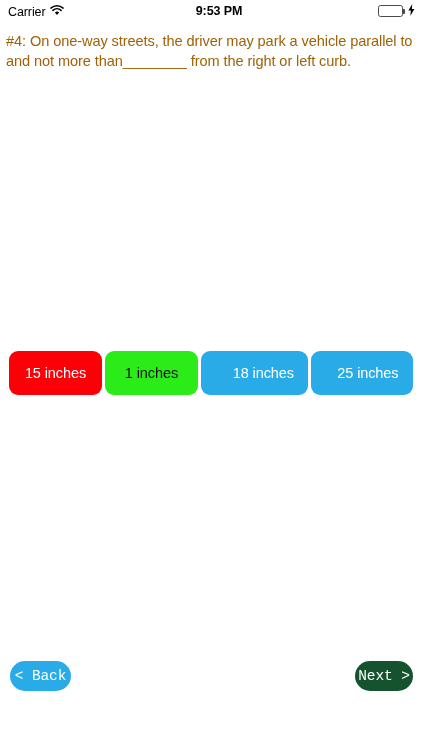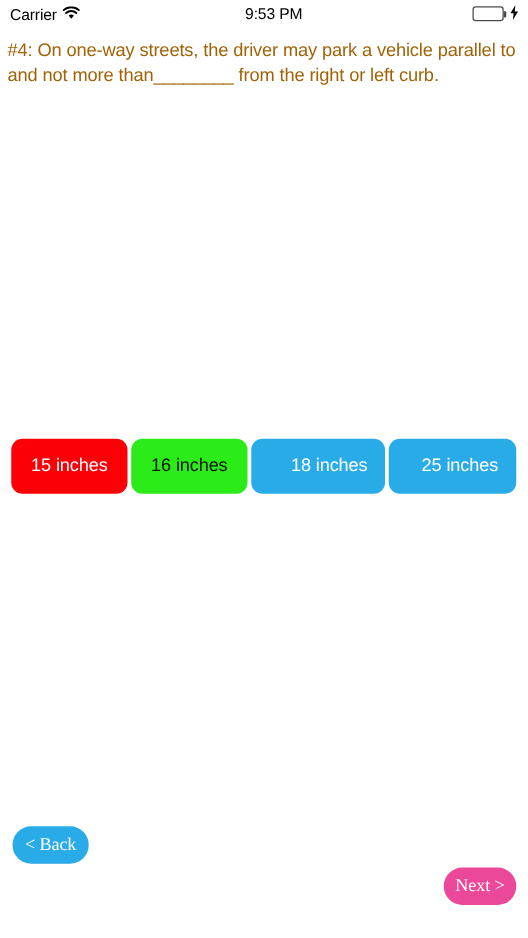--- a/index.html
+++ b/index.html
@@ -33,21 +33,21 @@
     display: flex;
     align-items: flex-end;
     gap: 4px;
     flex: 0 0 auto;
   }
   .status-center {
     position: absolute;
     left: 16px; right: 0;
     text-align: center;
     font-size: 12.5px;
-    font-weight: 400;
+    font-weight: 700;
     letter-spacing: -0.1px;
     pointer-events: none;
   }
   .status-right {
     margin-left: auto;
     display: flex;
     align-items: center;
     gap: 2px;
     flex: 0 0 auto;
     z-index: 2;
@@ -120,21 +120,21 @@
   .answer-btn.state-normal { background: #29abe8; color: #ffffff; }
 
   
   .nav-back, .nav-next {
     position: absolute;
     height: 30px;
     background: #29abe8;
     color: #ffffff;
     border: none;
     border-radius: 15px;
-    font-family: Liberation Serif, serif;
+    font-family: Liberation Mono, monospace;
     font-size: 14.5px;
     letter-spacing: -0.1px;
     display: flex;
     align-items: center;
     justify-content: center;
     cursor: pointer;
     -webkit-appearance: none;
   }
   .nav-back { left: 10px;  top: 661px; width: 61px; }
   .nav-next { left: 355px; top: 661px; width: 58px; }
@@ -165,19 +165,19 @@
         <path d="M4.3 0 L0.4 6.6 H2.9 L2.3 12 L6.4 5.1 H3.8 Z" fill="#000"></path>
       </svg>
     </span>
   </div>
 </div>
 
 <div class="question">#4: On one-way streets, the driver may park a vehicle parallel to and not more than________ from the right or left curb.</div>
 
 <div class="answers">
   <button class="answer-btn state-wrong" style="background: rgb(251, 0, 7); color: rgb(255, 255, 255);">15 inches</button>
-  <button class="answer-btn state-right" style="background: rgb(43, 236, 24); color: rgb(17, 17, 17);">16 inches</button>
+  <button class="answer-btn state-right" style="background: rgb(43, 236, 24); color: rgb(17, 17, 17);">1 inches</button>
   <button class="answer-btn state-normal" style="background: rgb(41, 171, 232); color: rgb(255, 255, 255); padding-left: 18px;">18 inches</button>
   <button class="answer-btn state-normal" style="background: rgb(41, 171, 232); color: rgb(255, 255, 255); padding-left: 12px;">25 inches</button>
 </div>
 
 <button class="nav-back" style="background: rgb(41, 171, 232);">&lt; Back</button>
-<button class="nav-next" style="background: #ec4899; margin-top: 33px;">Next &gt;</button>
+<button class="nav-next" style="background: #14532d;">Next &gt;</button>
 
 </body></html>

